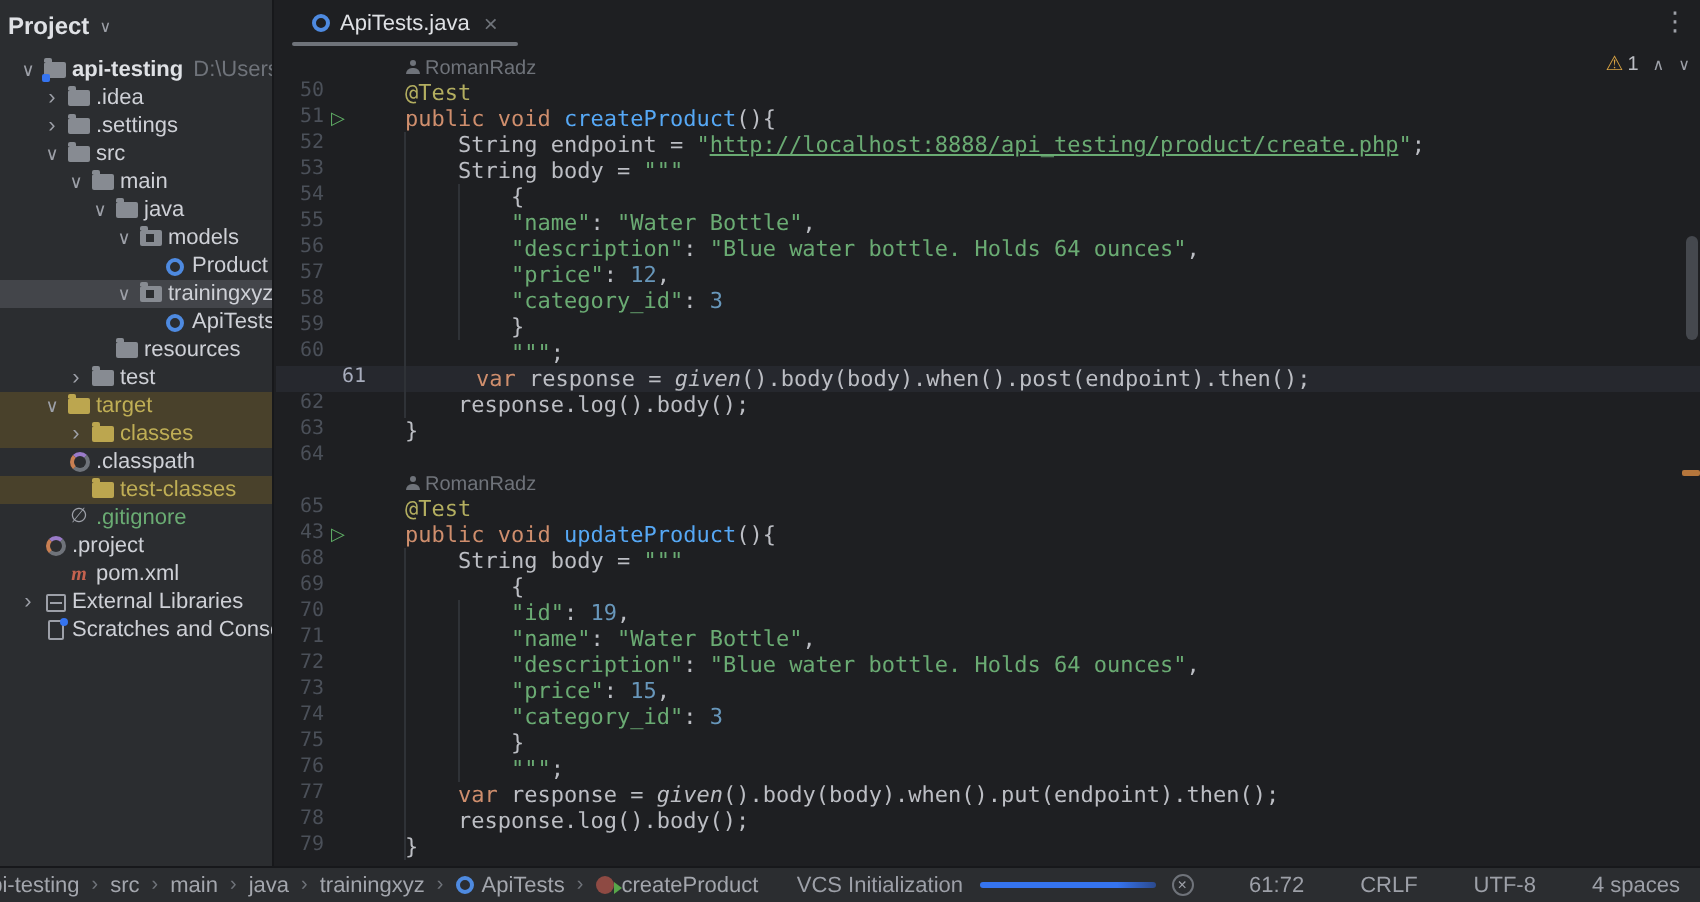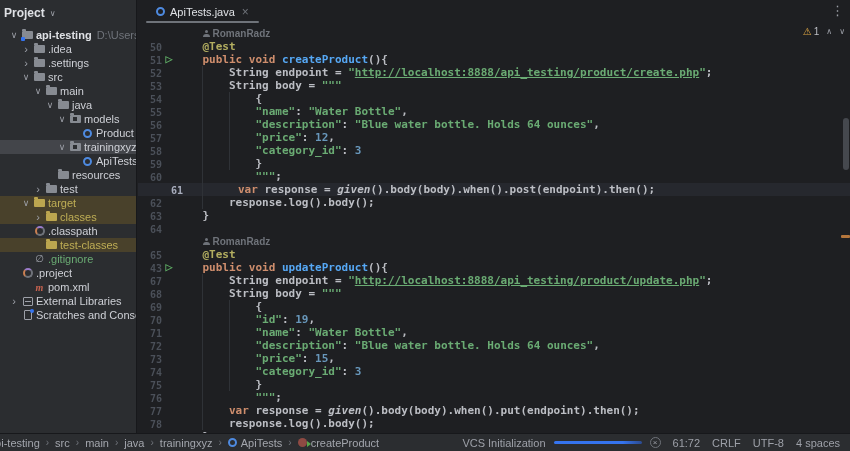--- a/index.html
+++ b/index.html
@@ -48,21 +48,21 @@
   
   .editor { position:absolute; left:138px; top:0; right:0; bottom:18px; background:#1E1F22; overflow:hidden; }
   .tabbar { height:23px; display:flex; align-items:stretch; padding-left:6px; }
   .tab { position:relative; display:flex; align-items:center; gap:5px; padding:0 12px; font-size:11px; color:#B4B8BF; }
   .tab.active { color:#DFE1E5; }
   .tab.active::after { content:""; position:absolute; left:2px; right:2px; bottom:0; height:2px; background:#6F737A; border-radius:1px; }
   .tab-close { color:#6F737A; font-size:12px; margin-left:2px; }
   .kebab { position:absolute; top:3px; right:6px; color:#9DA0A8; font-size:13px; letter-spacing:0; }
 
   .code { position:absolute; top:23px; left:0; right:0; bottom:0; overflow:hidden; padding-top:4px; }
-  .crow { height:13px; display:flex; align-items:flex-end;font-weight:bold; }
+  .crow { height:13px; display:flex; align-items:flex-start; }
   .crow.caret { background:#26282E; }
   .crow .ln { width:24px; flex:0 0 24px; text-align:right; font-family:"DejaVu Sans Mono", monospace; font-size:10px; color:#4B5059; }
   .crow.caret .ln { color:#A8ADBD;padding-left:33px; }
   .crow .gut { width:14px; flex:0 0 14px; text-align:center; color:#5FAD65; font-size:9px; line-height:13px; }
   .crow pre { font-family:"DejaVu Sans Mono", monospace; font-size:11px; line-height:13px; white-space:pre; }
   .tok-plain { color:#BCBEC4; }
   .tok-kw { color:#CF8E6D; }
   .tok-ann { color:#B3AE60; }
   .tok-meth { color:#56A8F5; }
   .tok-str { color:#6AAB73; }
@@ -88,21 +88,21 @@
   .statusbar {
     position:absolute; left:0; right:0; bottom:0; height:18px; background:#2B2D30;
     border-top:1px solid #17181B; display:flex; align-items:center; font-size:11px; color:#9DA0A8;
   }
   .crumbs { flex:1 1 auto; display:flex; align-items:center; gap:6px; overflow:hidden; white-space:nowrap; }
   .crumb { display:flex; align-items:center; gap:4px; color:#A3A6AD; }
   .crumb.clipped { margin-left:-11px; }
   .crumb-sep { color:#6F737A; font-size:10px; }
   .i-testmethod { width:9px; height:9px; border-radius:50%; background:#8E4A43; position:relative; display:inline-block; }
   .i-testmethod::after { content:""; position:absolute; right:-4px; bottom:0; border-left:4px solid #57A64A; border-top:3px solid transparent; border-bottom:3px solid transparent; }
-  .sb-right { flex:0 0 auto; display:flex; align-items:center; gap:12px; padding-right:10px; }
+  .sb-right { flex:0 0 auto; display:flex; align-items:center; gap:28px; padding-right:10px; }
   .vcs-group { display:flex; align-items:center; gap:8px; }
   .vcs-bar { width:88px; height:3px; border-radius:2px; background:linear-gradient(90deg,#3574F0 0%,#3574F0 78%,#2B4A8E 100%); }
   .vcs-cancel { width:11px; height:11px; border-radius:50%; border:1px solid #6F737A; color:#9DA0A8; font-size:8px; line-height:9px; text-align:center; }
 </style>
 </head>
 <body>
 
 <div id="root">
 
   <div class="project-panel">
@@ -359,25 +359,20 @@
         </div>
         <div class="crow">
           <span class="ln">65</span>
           <span class="gut"></span>
           <pre><span class="tok-ann">    @Test</span></pre>
         </div>
         <div class="crow">
           <span class="ln">43</span>
           <span class="gut">▷</span>
           <pre><span class="tok-plain">    </span><span class="tok-kw">public void </span><span class="tok-meth">updateProduct</span><span class="tok-plain">(){</span></pre>
-        </div>
-        <div class="crow">
-          <span class="ln">67</span>
-          <span class="gut"></span>
-          <pre><span class="tok-plain">        String endpoint = </span><span class="tok-str">"</span><span class="tok-url">http://localhost:8888/api_testing/product/update.php</span><span class="tok-str">"</span><span class="tok-plain">;</span></pre>
         </div>
         <div class="crow">
           <span class="ln">68</span>
           <span class="gut"></span>
           <pre><span class="tok-plain">        String body = </span><span class="tok-str">"""</span></pre>
         </div>
         <div class="crow">
           <span class="ln">69</span>
           <span class="gut"></span>
           <pre><span class="tok-plain">            {</span></pre>

